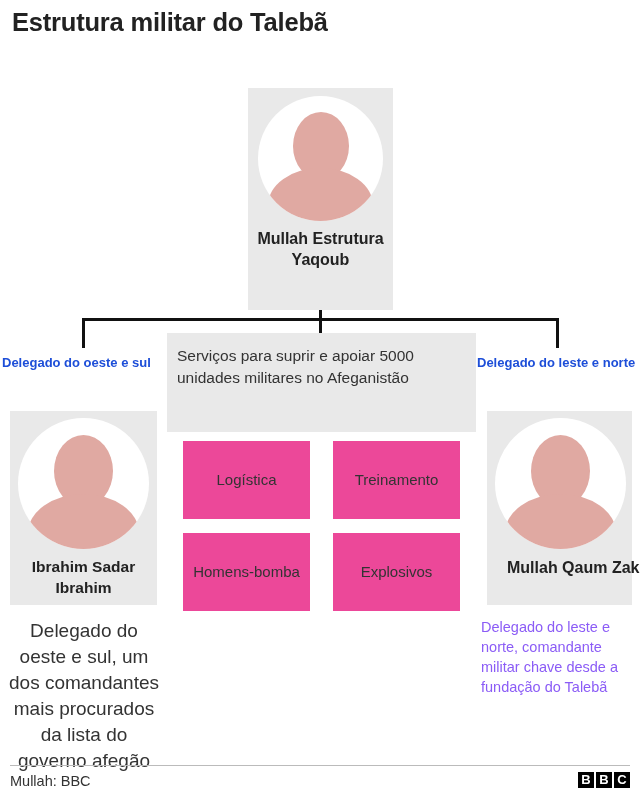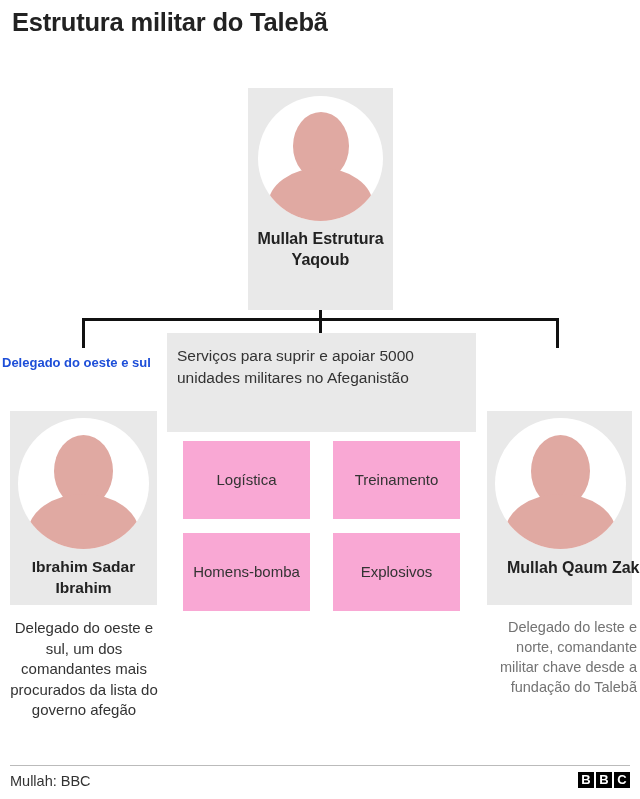--- a/index.html
+++ b/index.html
@@ -151,21 +151,21 @@
     font-weight: bold;
     line-height: 1.33;
     color: #222222;
   }
   .left-desc {
     position: absolute;
     left: 6px;
     top: 618px;
     width: 156px;
     text-align: center;
-    font-size: 15px;
+    font-size: 19px;
     line-height: 1.37;
     color: #333333;
   }
 
   
   .right-card   { left: 487px; top: 411px; width: 145px; height: 194px; }
   .right-avatar { left: 495px; top: 418px; width: 131px; height: 131px; }
   .right-avatar .head {
     left: 36px; top: 17px; width: 59px; height: 72px;
   }
@@ -182,24 +182,24 @@
     font-weight: bold;
     line-height: 1.33;
     color: #222222;
     padding-left: 20px;
   }
   .right-desc {
     position: absolute;
     left: 481px;
     top: 618px;
     width: 156px;
-    text-align: right;
+    text-align: left;
     font-size: 14.5px;
     line-height: 1.37;
-    color: #737373;
+    color: #8b5cf6;
   }
 
   
   .services-header {
     left: 167px;
     top: 333px;
     width: 309px;
     height: 99px;
   }
   .services-header-text {
@@ -208,21 +208,21 @@
     top: 345px;
     width: 292px;
     text-align: left;
     font-size: 15.5px;
     line-height: 1.4;
     color: #333333;
   }
 
   .service-box {
     position: absolute;
-    background: #f9a8d4;
+    background: #ec4899;
     display: flex;
     align-items: center;
     justify-content: center;
     text-align: center;
     font-size: 15px;
     line-height: 1.3;
     color: #333333;
     box-sizing: border-box;
     padding: 4px;
   }
@@ -290,20 +290,21 @@
 
   <div class="branch-heading heading-left">Delegado do oeste e sul</div>
   <div class="card left-card"></div>
   <div class="avatar left-avatar">
     <div class="head"></div>
     <div class="body"></div>
   </div>
   <div class="left-name">Ibrahim Sadar Ibrahim</div>
   <div class="left-desc">Delegado do oeste e sul, um dos comandantes mais procurados da lista do governo afegão</div>
 
+  <div class="branch-heading heading-right">Delegado do leste e norte</div>
   <div class="card right-card"></div>
   <div class="avatar right-avatar">
     <div class="head"></div>
     <div class="body"></div>
   </div>
   <div class="right-name">Mullah Qaum Zakir</div>
   <div class="right-desc">Delegado do leste e norte, comandante militar chave desde a fundação do Talebã</div>
 
   <div class="card services-header"></div>
   <div class="services-header-text">Serviços para suprir e apoiar 5000 unidades militares no Afeganistão</div>

